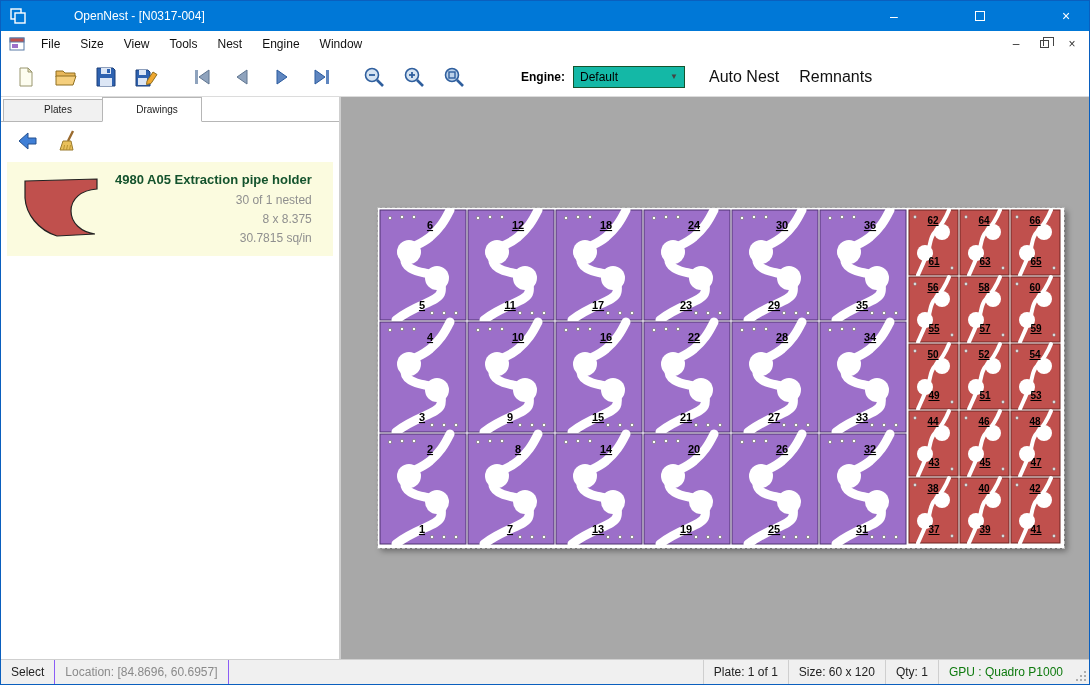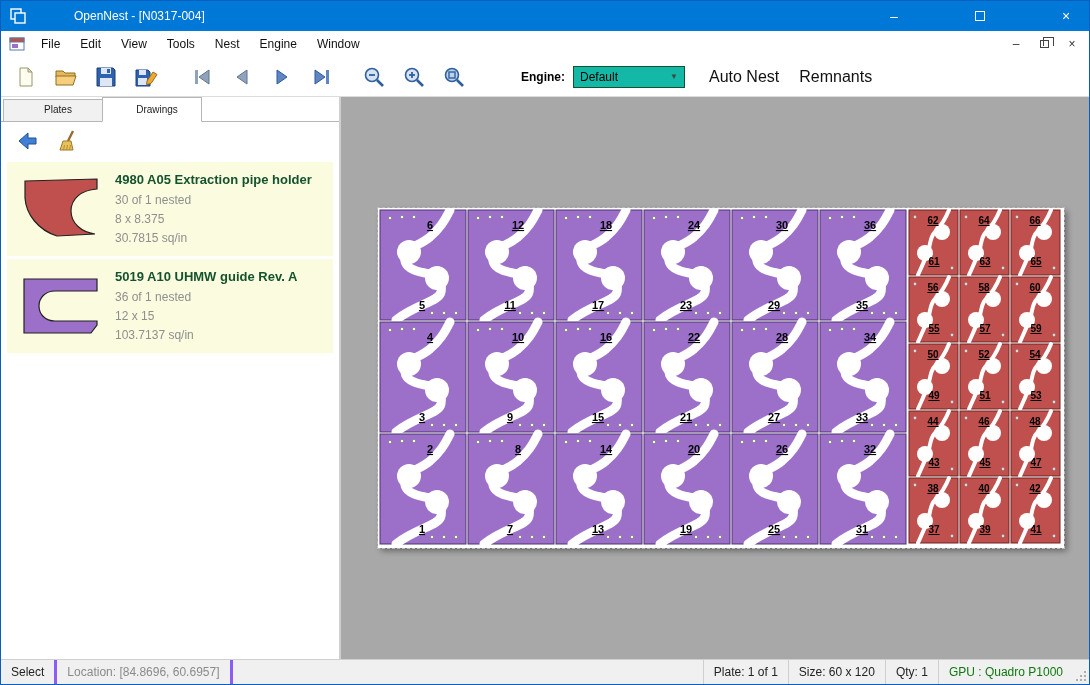--- a/index.html
+++ b/index.html
@@ -52,34 +52,34 @@
   .tab.active { height:25px; background:#fff; margin-bottom:-1px; border-bottom:1px solid #fff;
                 padding-top:6px; }
   .panel-toolbar { height:38px; display:flex; align-items:center; gap:14px; padding:0 12px;
                    flex:0 0 auto; }
   .ptb-btn { width:28px; height:26px; display:flex; align-items:center; justify-content:center; }
   .drawing-list { flex:1; overflow:hidden; padding:2px 6px; }
   .drawing-item { display:flex; background:#fbfbdf; margin-bottom:3px; padding:8px 6px; }
   .thumb { width:96px; flex:0 0 auto; display:flex; align-items:center; justify-content:center; }
   .meta { padding-left:6px; padding-top:2px; }
   .meta .dtitle { font-weight:bold; font-size:13px; color:#14532d; margin-bottom:4px;text-align:right; }
-  .meta .sub { font-size:12px; color:#8f8f8f; line-height:19px; }
+  .meta .sub { font-size:12px; color:#8f8f8f; line-height:19px;text-align:right; }
 
   
   .canvas { flex:1; position:relative; background:#a8a8a8; overflow:hidden; }
   .plate { position:absolute; left:37px; top:111px; width:686px; height:340px; background:#fff;
            outline:1px dashed #b9b9b9; box-shadow:3px 3px 6px rgba(0,0,0,0.38); }
   .pn    { font:bold 11px "Liberation Sans", sans-serif; fill:#000; text-decoration:underline; }
   .pn-sm { font:bold 10px "Liberation Sans", sans-serif; fill:#000; text-decoration:underline; }
 
   
   .statusbar { height:25px; background:#f0f0f0; border-top:1px solid #cfcfcf; display:flex;
                align-items:center; font-size:12px; color:#222; flex:0 0 auto; }
   .sb-cell { padding:0 10px; display:flex; align-items:center; height:100%; }
-  .sb-left { border-right:3px solid #8b5cf6; }
+  .sb-left { border-right:1px solid #8b5cf6; }
   .sb-right { border-left:1px solid #cfcfcf; }
   .sb-loc { color:#8a8a8a; }
   .sb-spacer { flex:1; }
   .grip { width:16px; height:100%; display:flex; align-items:flex-end; justify-content:flex-end;
           padding:0 2px 2px 0; }
 </style>
 </head>
 <body>
 
 <div class="window">
@@ -101,21 +101,21 @@
 
   <div class="menubar">
     <span class="mdi-sys-icon">
       <svg width="16" height="16" viewBox="0 0 16 16">
         <rect x="1" y="2" width="14" height="12" fill="#ffffff" stroke="#5a7ba6"></rect>
         <rect x="1" y="2" width="14" height="4" fill="#c0504d" stroke="#5a7ba6"></rect>
         <rect x="3" y="8" width="6" height="4" fill="#9c6fc9"></rect>
       </svg>
     </span>
     <span class="menu-item">File</span>
-    <span class="menu-item">Edit</span>
+    <span class="menu-item">Size</span>
     <span class="menu-item">View</span>
     <span class="menu-item">Tools</span>
     <span class="menu-item">Nest</span>
     <span class="menu-item">Engine</span>
     <span class="menu-item">Window</span>
     <span class="mdi-controls">
       <span class="mdi-btn">–</span>
       <span class="mdi-btn">
           <span class="mdi-restore"></span>
         </span>
@@ -244,33 +244,20 @@
             </svg>
           </div>
           <div class="meta">
             <div class="dtitle">4980 A05 Extraction pipe holder</div>
             <div class="sub">30 of 1 nested</div>
             <div class="sub">8 x 8.375</div>
             <div class="sub">30.7815 sq/in</div>
           </div>
         </div>
 
-        <div class="drawing-item">
-          <div class="thumb">
-            <svg width="80" height="62" viewBox="0 0 80 62">
-              <path d="M3,4 H76 V16 H34 C24,16 18,23 18,31 C18,39 24,46 34,46 H76 V50 L70,58 H3 Z" stroke="#222" stroke-width="1.2" fill="#9c6fc9"></path>
-            </svg>
-          </div>
-          <div class="meta">
-            <div class="dtitle">5019 A10 UHMW guide Rev. A</div>
-            <div class="sub">36 of 1 nested</div>
-            <div class="sub">12 x 15</div>
-            <div class="sub">103.7137 sq/in</div>
-          </div>
-        </div>
 
       </div>
     </div>
 
     <div class="canvas">
       <div class="plate">
         <svg id="nest-svg" width="686" height="340" viewBox="0 0 686 340">
           <defs>
             <g id="purple-pair">
               <rect x="0" y="0" width="86" height="110" stroke="#4e3370" stroke-width="1" fill="#9c6fc9"></rect>

